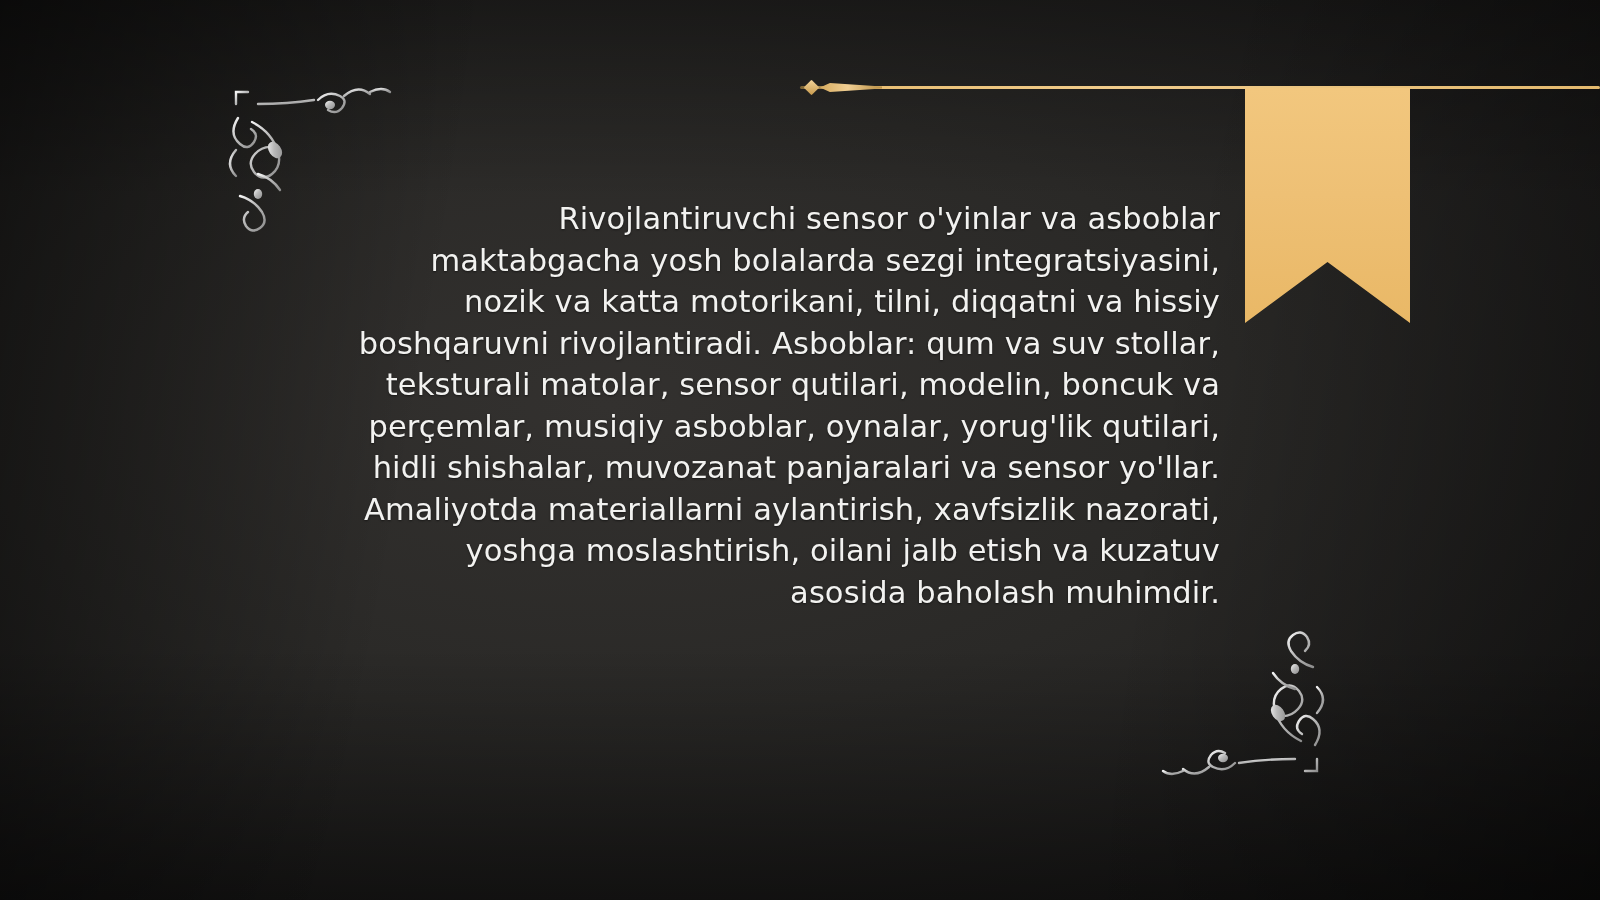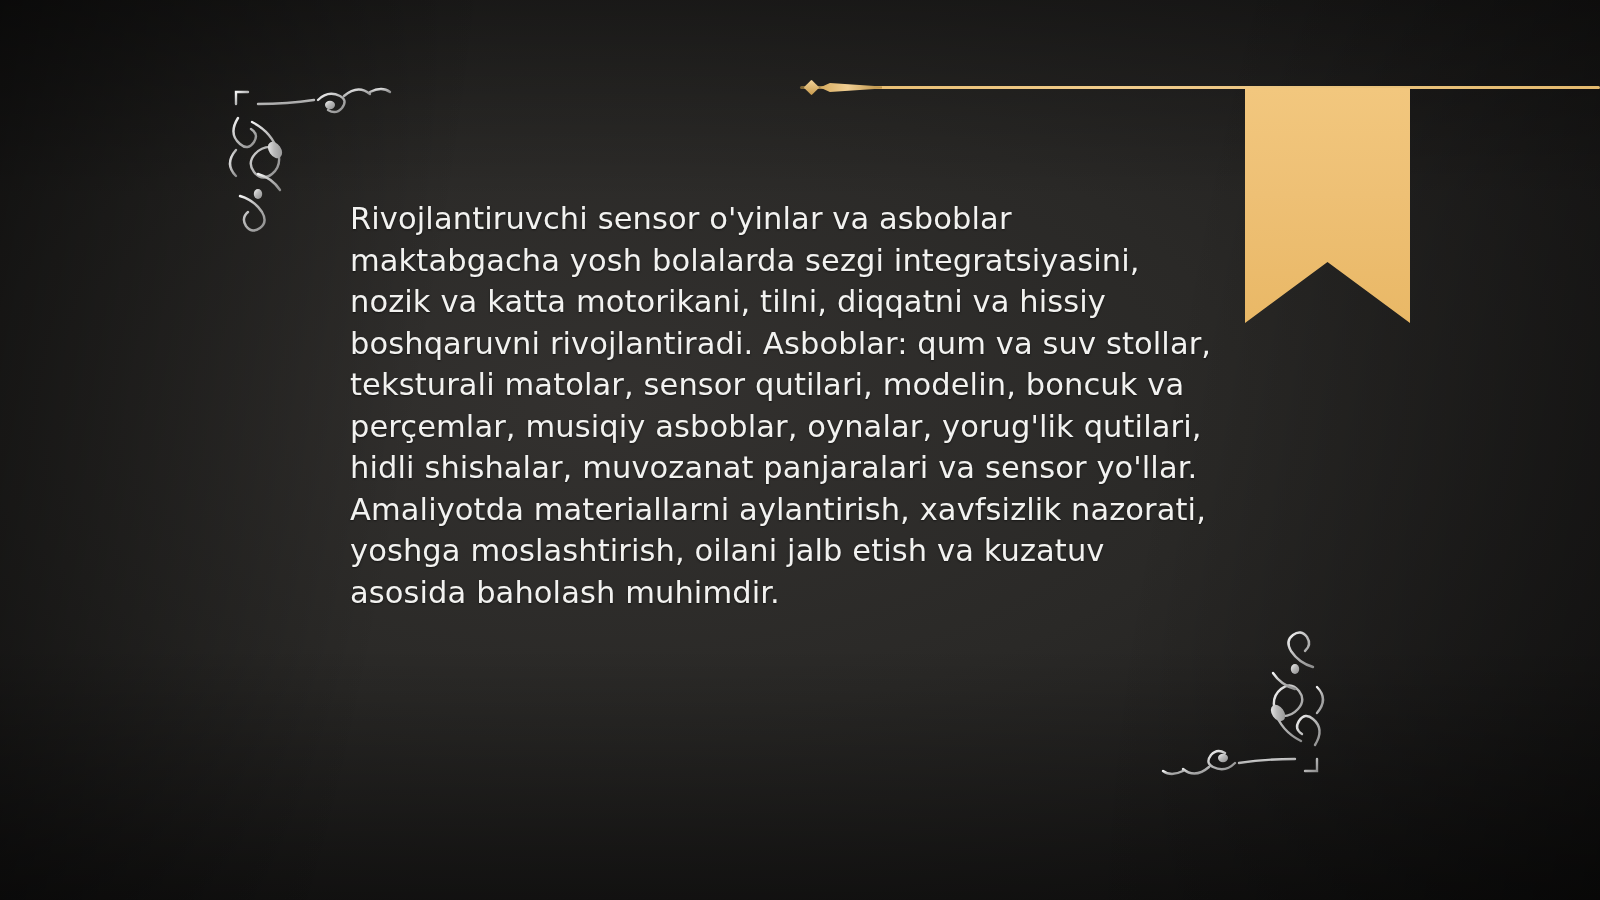--- a/index.html
+++ b/index.html
@@ -14,20 +14,21 @@
     font-family: "DejaVu Sans", sans-serif;
   }
 
   .slide {
     position: relative;
     width: 1600px;
     height: 900px;
     background:
       radial-gradient(ellipse at 38% 45%, #33312f 0%, #2a2927 45%, #222120 75%, #1c1b1a 100%);
     overflow: hidden;
+    text-align: right;
   }
 
   
   .vignette {
     position: absolute;
     inset: 0;
     background:
       linear-gradient(100deg, rgba(0,0,0,0.55) 0%, rgba(0,0,0,0.0) 28%, rgba(0,0,0,0.0) 70%, rgba(0,0,0,0.45) 100%),
       linear-gradient(180deg, rgba(0,0,0,0.35) 0%, rgba(0,0,0,0.0) 22%, rgba(0,0,0,0.0) 72%, rgba(0,0,0,0.5) 100%);
     pointer-events: none;

